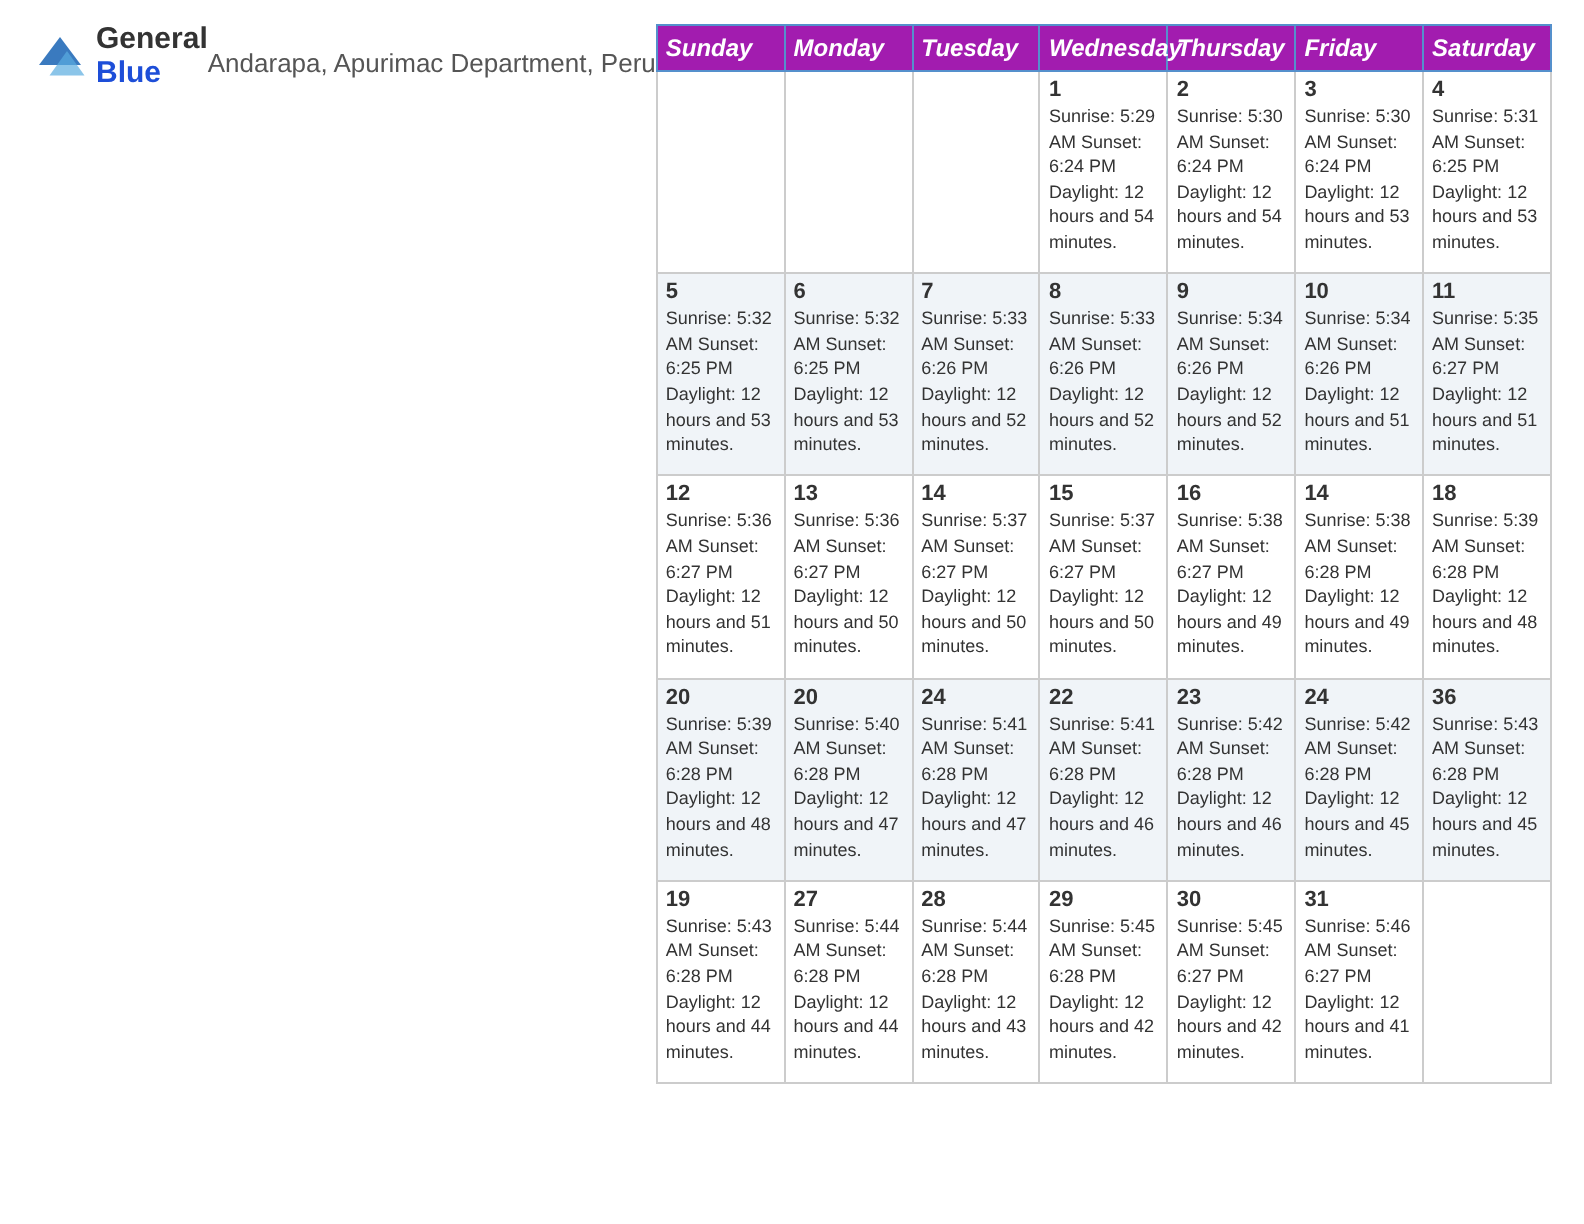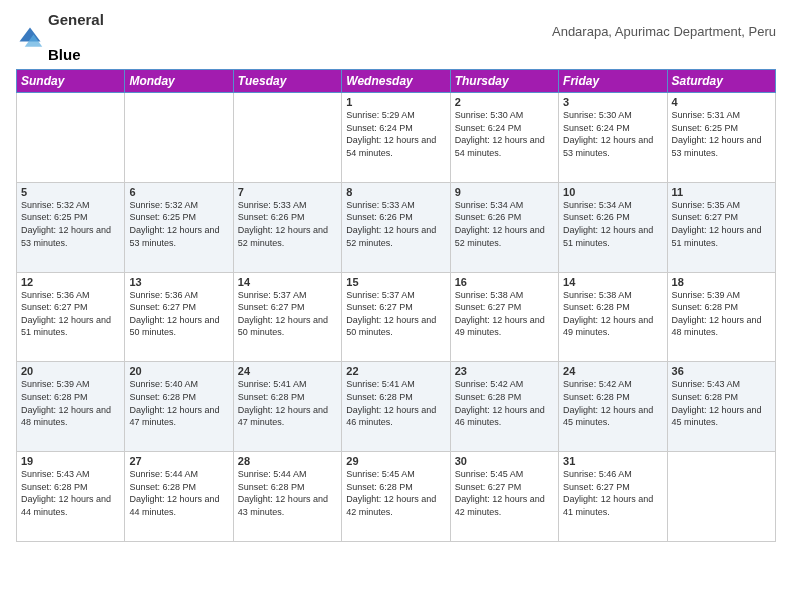--- a/index.html
+++ b/index.html
@@ -8,21 +8,20 @@
       background: #fff;
       width: 792px;
       height: 612px;
       overflow: hidden;
     }
     .page {
       width: 792px;
       height: 552px;
       padding: 12px 16px 10px 16px;
       display: flex;
-      flex-direction: column;
     }
     .header {
       display: flex;
       align-items: flex-start;
       justify-content: space-between;
       margin-bottom: 6px;
     }
     .logo {
       display: flex;
       align-items: center;
@@ -34,22 +33,21 @@
       line-height: 1.1;
     }
     .logo-general {
       font-size: 15px;
       font-weight: bold;
       color: #333;
     }
     .logo-blue {
       font-size: 15px;
       font-weight: bold;
-      color: #000000;
-      margin-top: 18px;
+      color: #1d4ed8;
     }
     .logo-icon {
       width: 28px;
       height: 28px;
     }
     .title-block {
       text-align: right;
     }
     .main-title {
       font-size: 28px;

